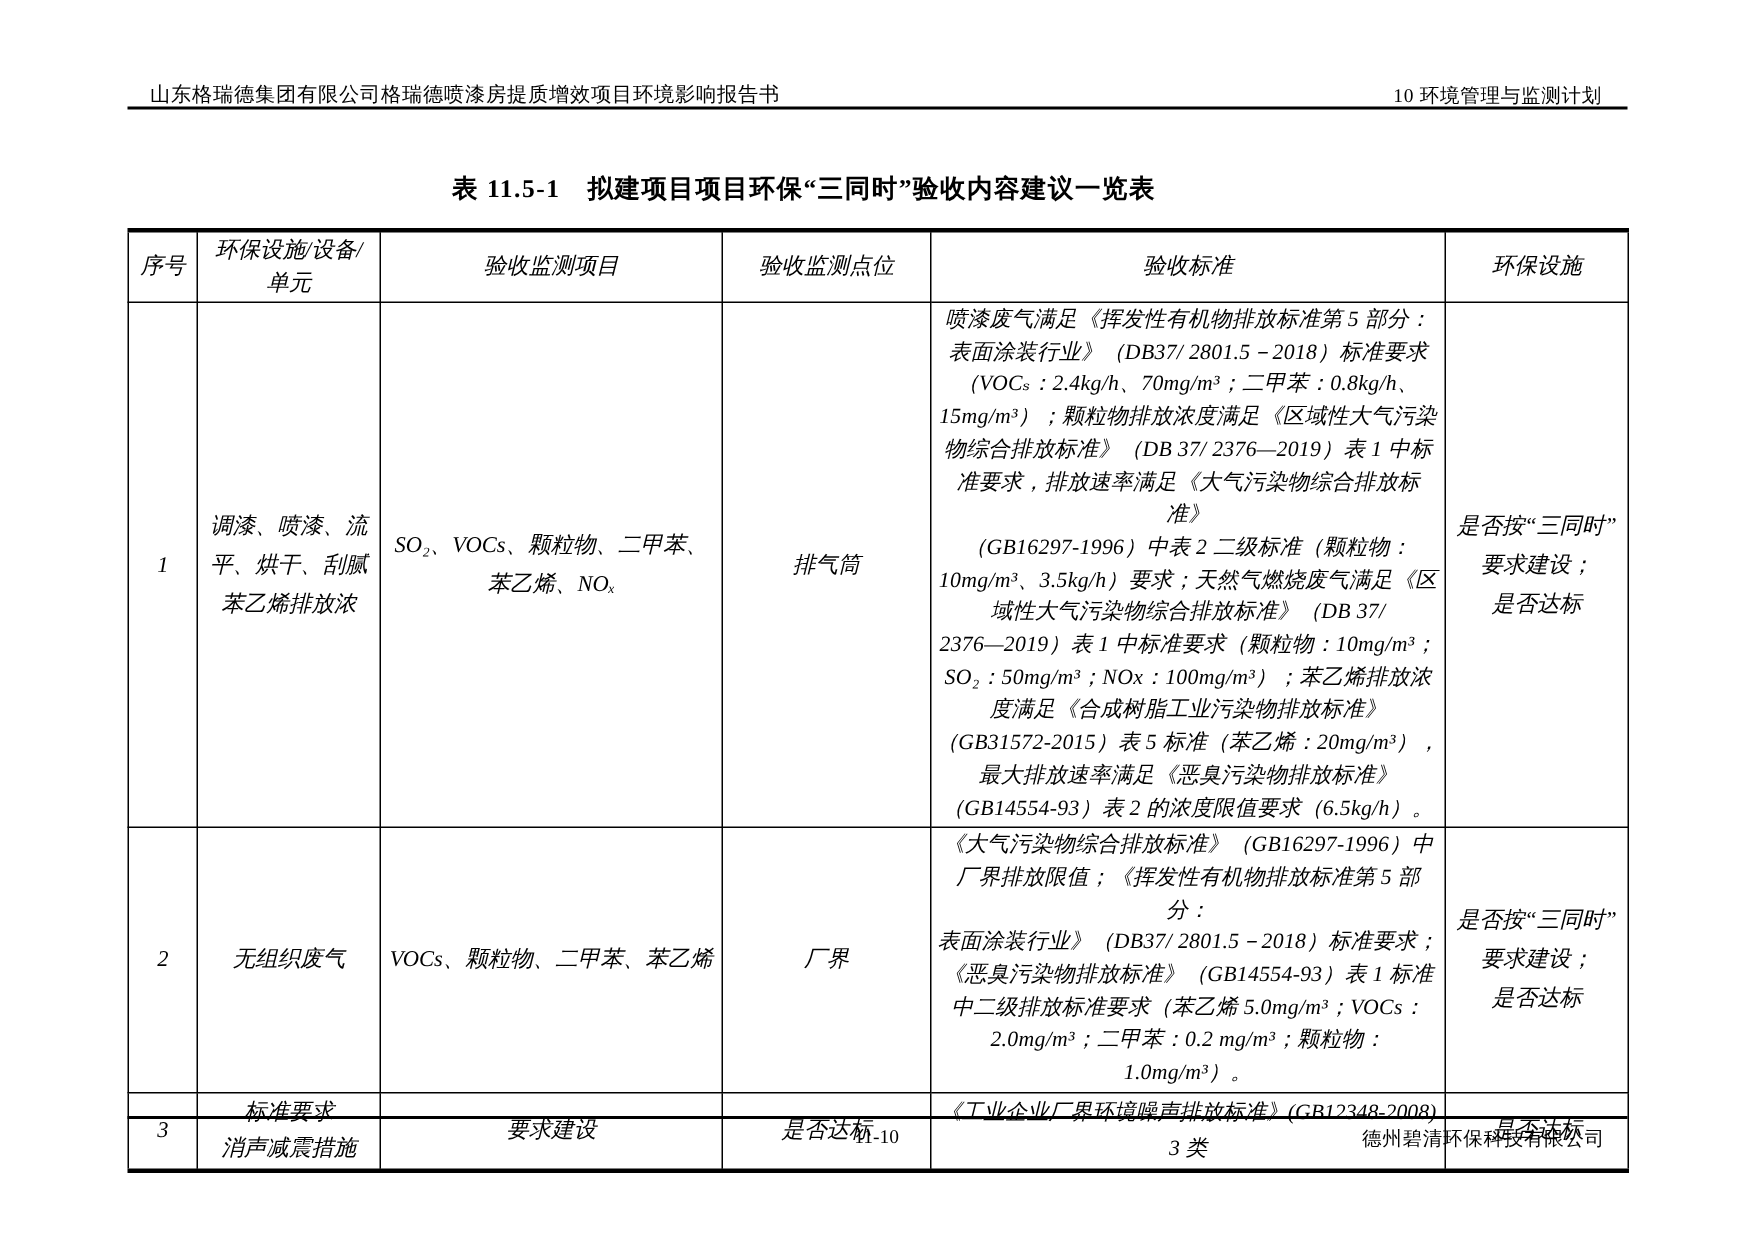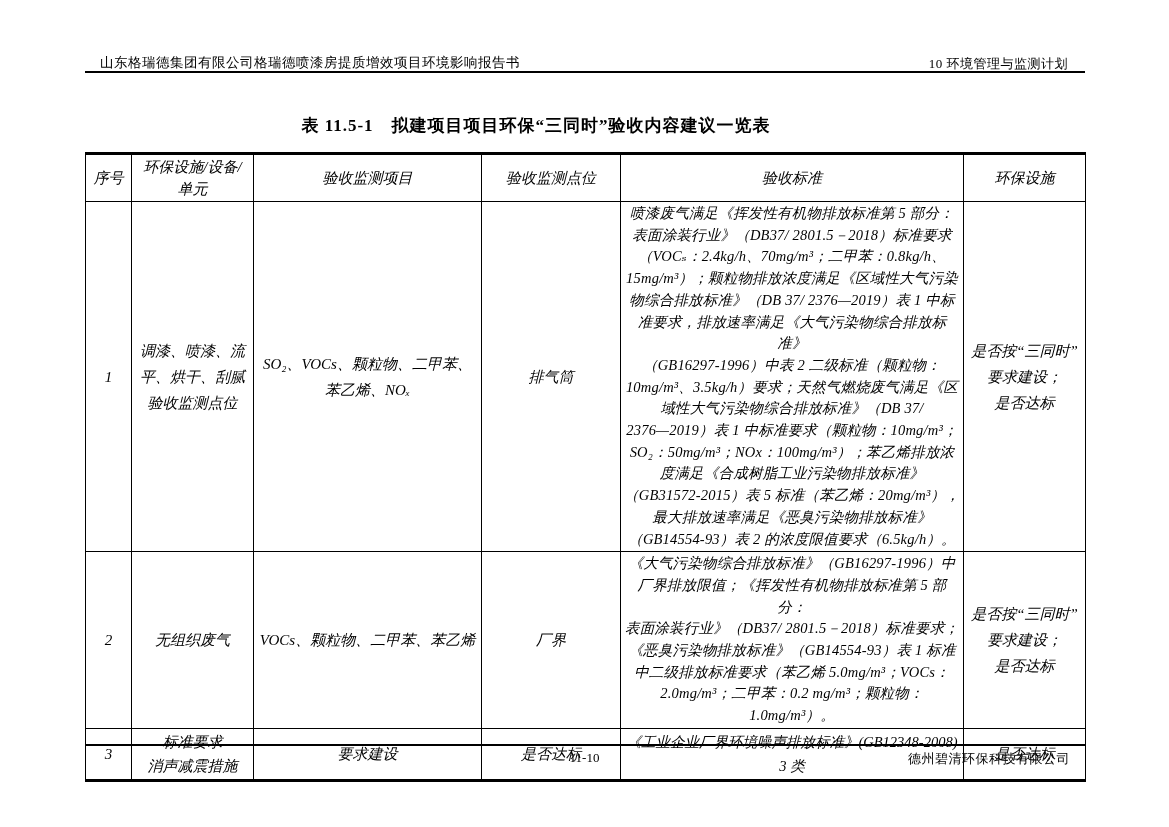--- a/index.html
+++ b/index.html
@@ -69,21 +69,21 @@
       <th class="th-cell">验收监测点位</th>
       <th class="th-cell">验收标准</th>
       <th class="th-cell">环保设施</th>
     </tr>
   </thead>
   <tbody>
     <tr class="r1">
       <td class="cell">1</td>
       <td class="cell">调漆、喷漆、流
 平、烘干、刮腻
-验收监测点位</td>
+苯乙烯排放浓</td>
       <td class="cell">SO₂、VOCs、颗粒物、二甲苯、
 苯乙烯、NOₓ</td>
       <td class="cell">排气筒</td>
       <td class="std">喷漆废气满足《挥发性有机物排放标准第 5 部分：
 表面涂装行业》（DB37/ 2801.5－2018）标准要求
 （VOCₛ：2.4kg/h、70mg/m³；二甲苯：0.8kg/h、
 15mg/m³）；颗粒物排放浓度满足《区域性大气污染
 物综合排放标准》（DB 37/ 2376—2019）表 1 中标
 准要求，排放速率满足《大气污染物综合排放标准》
 （GB16297-1996）中表 2 二级标准（颗粒物：

